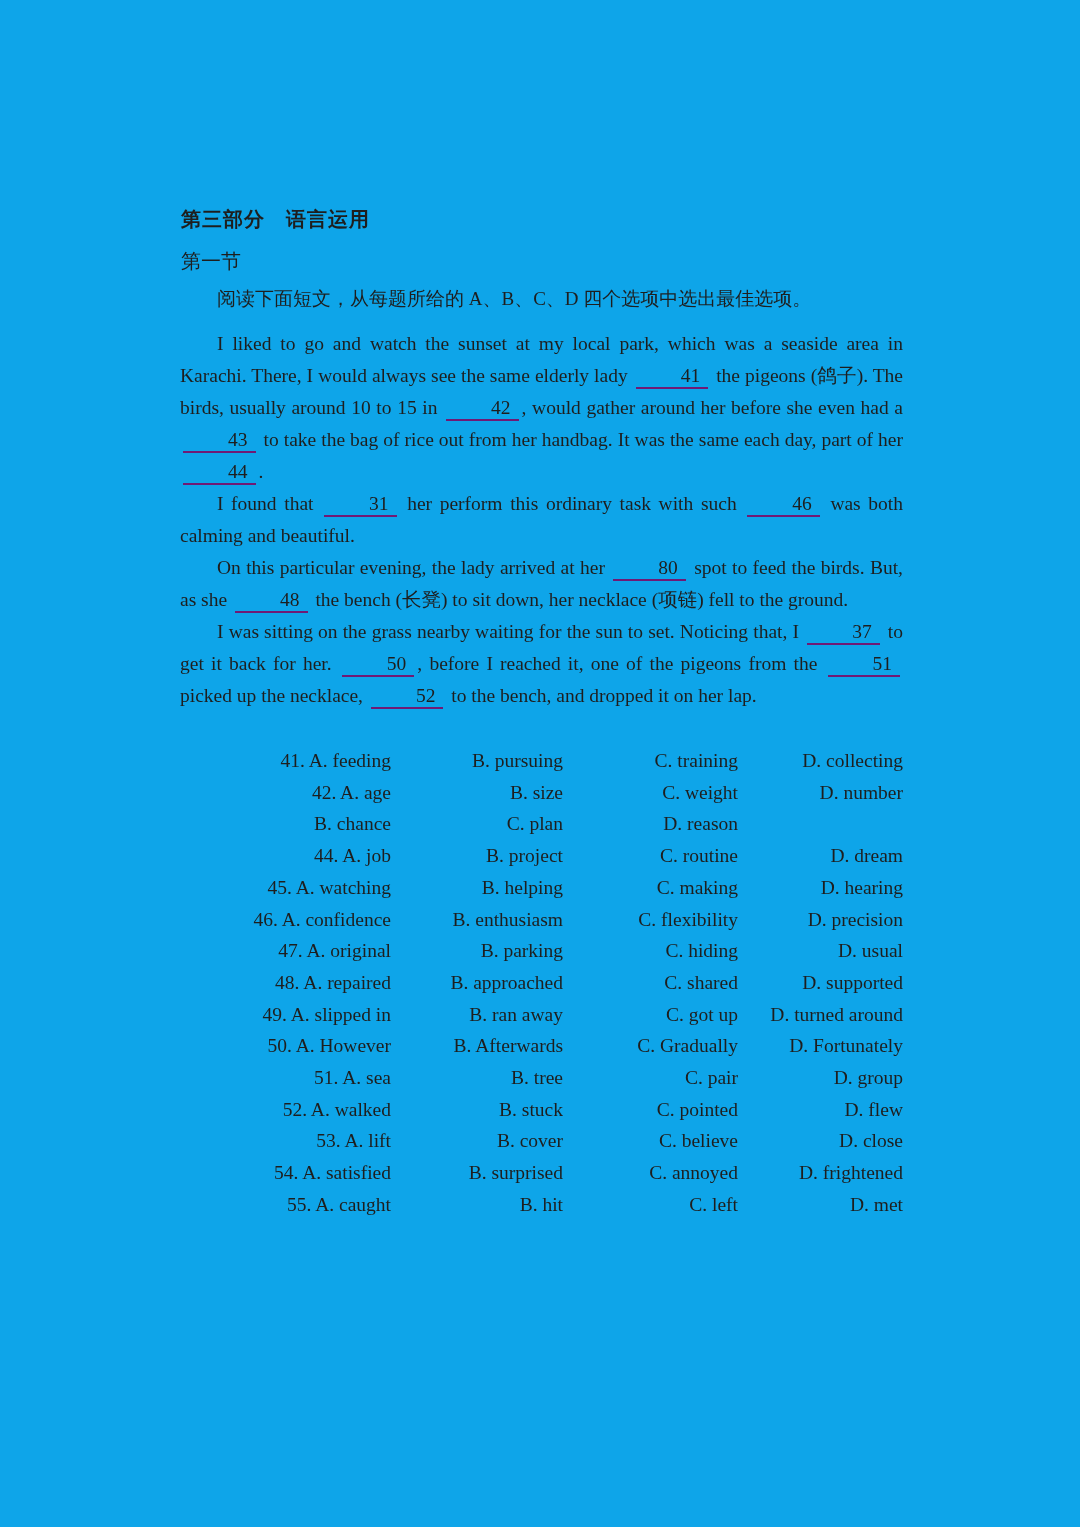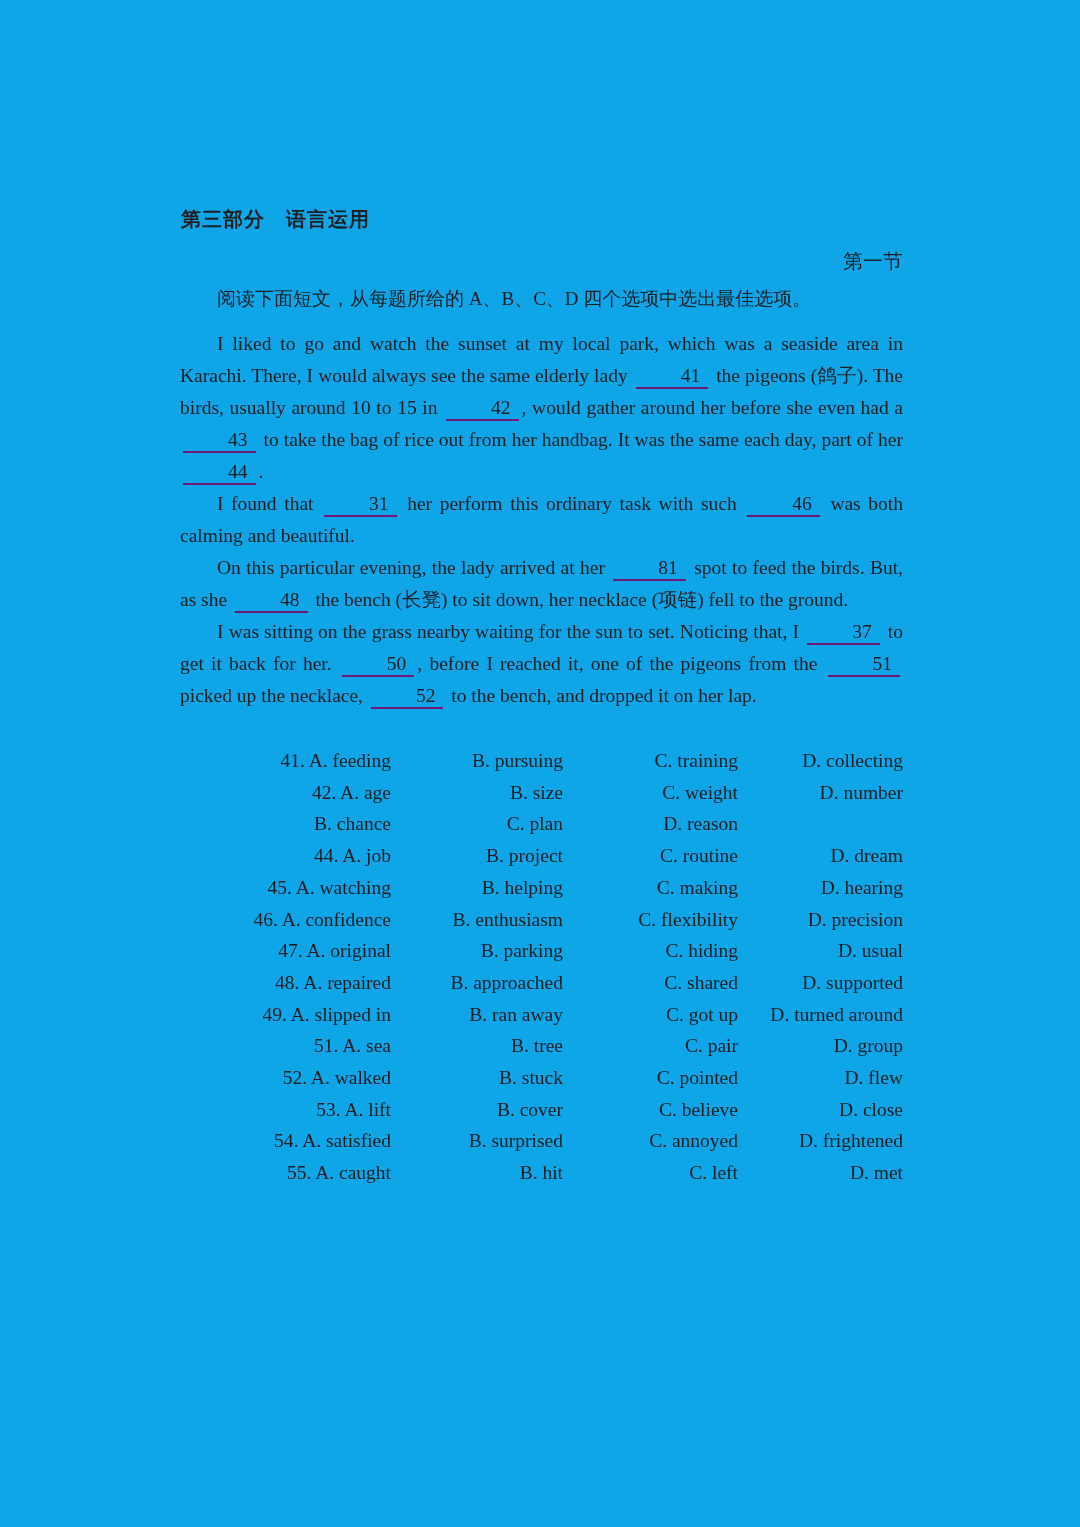--- a/index.html
+++ b/index.html
@@ -22,21 +22,20 @@
   .part-title {
     font-family: "Liberation Sans", "DejaVu Sans", sans-serif;
     font-weight: 700;
     font-size: 20px;
     letter-spacing: 1px;
     margin: 0 0 15px 1px;
   }
   .section-sub {
     font-size: 20px;
     margin: 0 0 11px 1px;
-    text-align: right;
   }
   .instruction {
     font-size: 19px;
     margin: 0 0 16px 0;
     text-indent: 37px;
   }
   .passage p {
     font-size: 19.5px;
     line-height: 32px;
     text-align: justify;
@@ -67,21 +66,21 @@
 <body>
 
 <div class="page">
   <div class="content">
     <div class="part-title">第三部分　语言运用</div>
     <div class="section-sub">第一节</div>
     <p class="instruction">阅读下面短文，从每题所给的 A、B、C、D 四个选项中选出最佳选项。</p>
     <div class="passage" id="passage">
         <p>I liked to go and watch the sunset at my local park, which was a seaside area in Karachi. There, I would always see the same elderly lady <span class="blank">41</span> the pigeons (鸽子). The birds, usually around 10 to 15 in <span class="blank">42</span>, would gather around her before she even had a <span class="blank">43</span> to take the bag of rice out from her handbag. It was the same each day, part of her <span class="blank">44</span>.</p>
         <p>I found that <span class="blank">31</span> her perform this ordinary task with such <span class="blank">46</span> was both calming and beautiful.</p>
-        <p>On this particular evening, the lady arrived at her <span class="blank">81</span> spot to feed the birds. But, as she <span class="blank">48</span> the bench (长凳) to sit down, her necklace (项链) fell to the ground.</p>
+        <p>On this particular evening, the lady arrived at her <span class="blank">80</span> spot to feed the birds. But, as she <span class="blank">48</span> the bench (长凳) to sit down, her necklace (项链) fell to the ground.</p>
         <p>I was sitting on the grass nearby waiting for the sun to set. Noticing that, I <span class="blank">37</span> to get it back for her. <span class="blank">50</span>, before I reached it, one of the pigeons from the <span class="blank">51</span> picked up the necklace, <span class="blank">52</span> to the bench, and dropped it on her lap.</p>
       </div>
     <div class="questions" id="questions">
         <div class="q-row">
           <span class="q-cell"><span>41. </span>A. feeding</span>
           <span class="q-cell">B. pursuing</span>
           <span class="q-cell">C. training</span>
           <span class="q-cell">D. collecting</span>
         </div>
         <div class="q-row">
@@ -125,20 +124,26 @@
           <span class="q-cell">C. shared</span>
           <span class="q-cell">D. supported</span>
         </div>
         <div class="q-row">
           <span class="q-cell"><span>49. </span>A. slipped in</span>
           <span class="q-cell">B. ran away</span>
           <span class="q-cell">C. got up</span>
           <span class="q-cell">D. turned around</span>
         </div>
         <div class="q-row">
+          <span class="q-cell"><span>50. </span>A. However</span>
+          <span class="q-cell">B. Afterwards</span>
+          <span class="q-cell">C. Gradually</span>
+          <span class="q-cell">D. Fortunately</span>
+        </div>
+        <div class="q-row">
           <span class="q-cell"><span>51. </span>A. sea</span>
           <span class="q-cell">B. tree</span>
           <span class="q-cell">C. pair</span>
           <span class="q-cell">D. group</span>
         </div>
         <div class="q-row">
           <span class="q-cell"><span>52. </span>A. walked</span>
           <span class="q-cell">B. stuck</span>
           <span class="q-cell">C. pointed</span>
           <span class="q-cell">D. flew</span>

